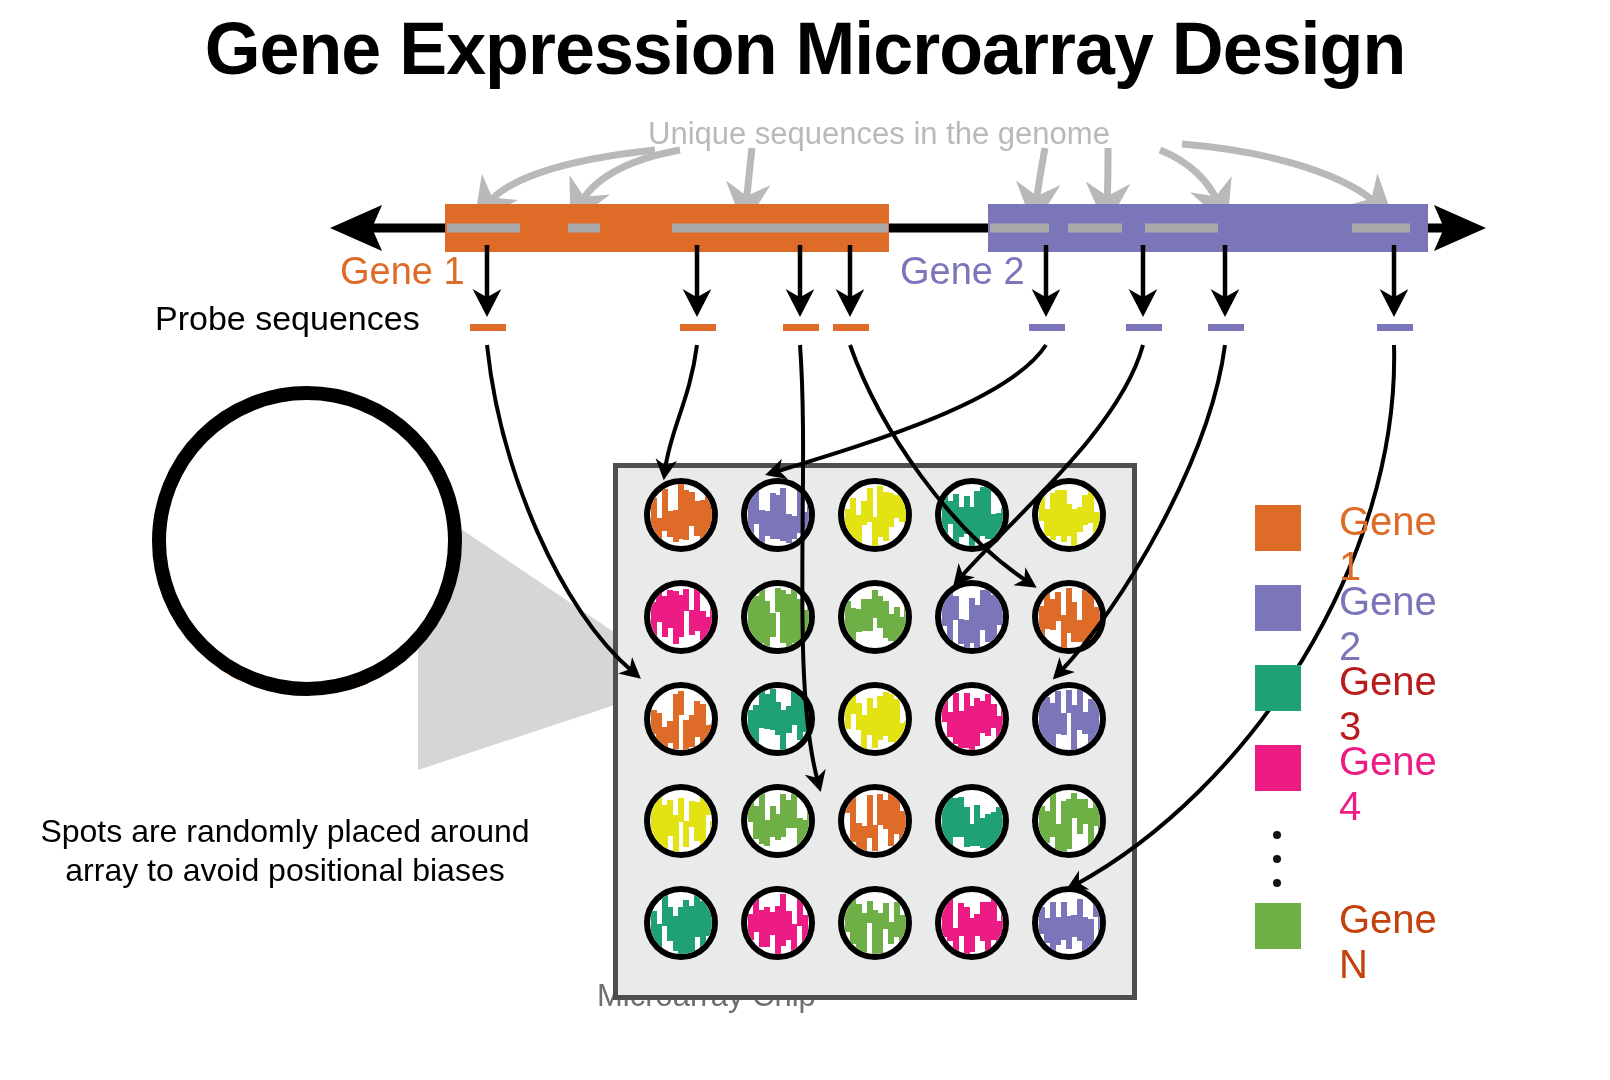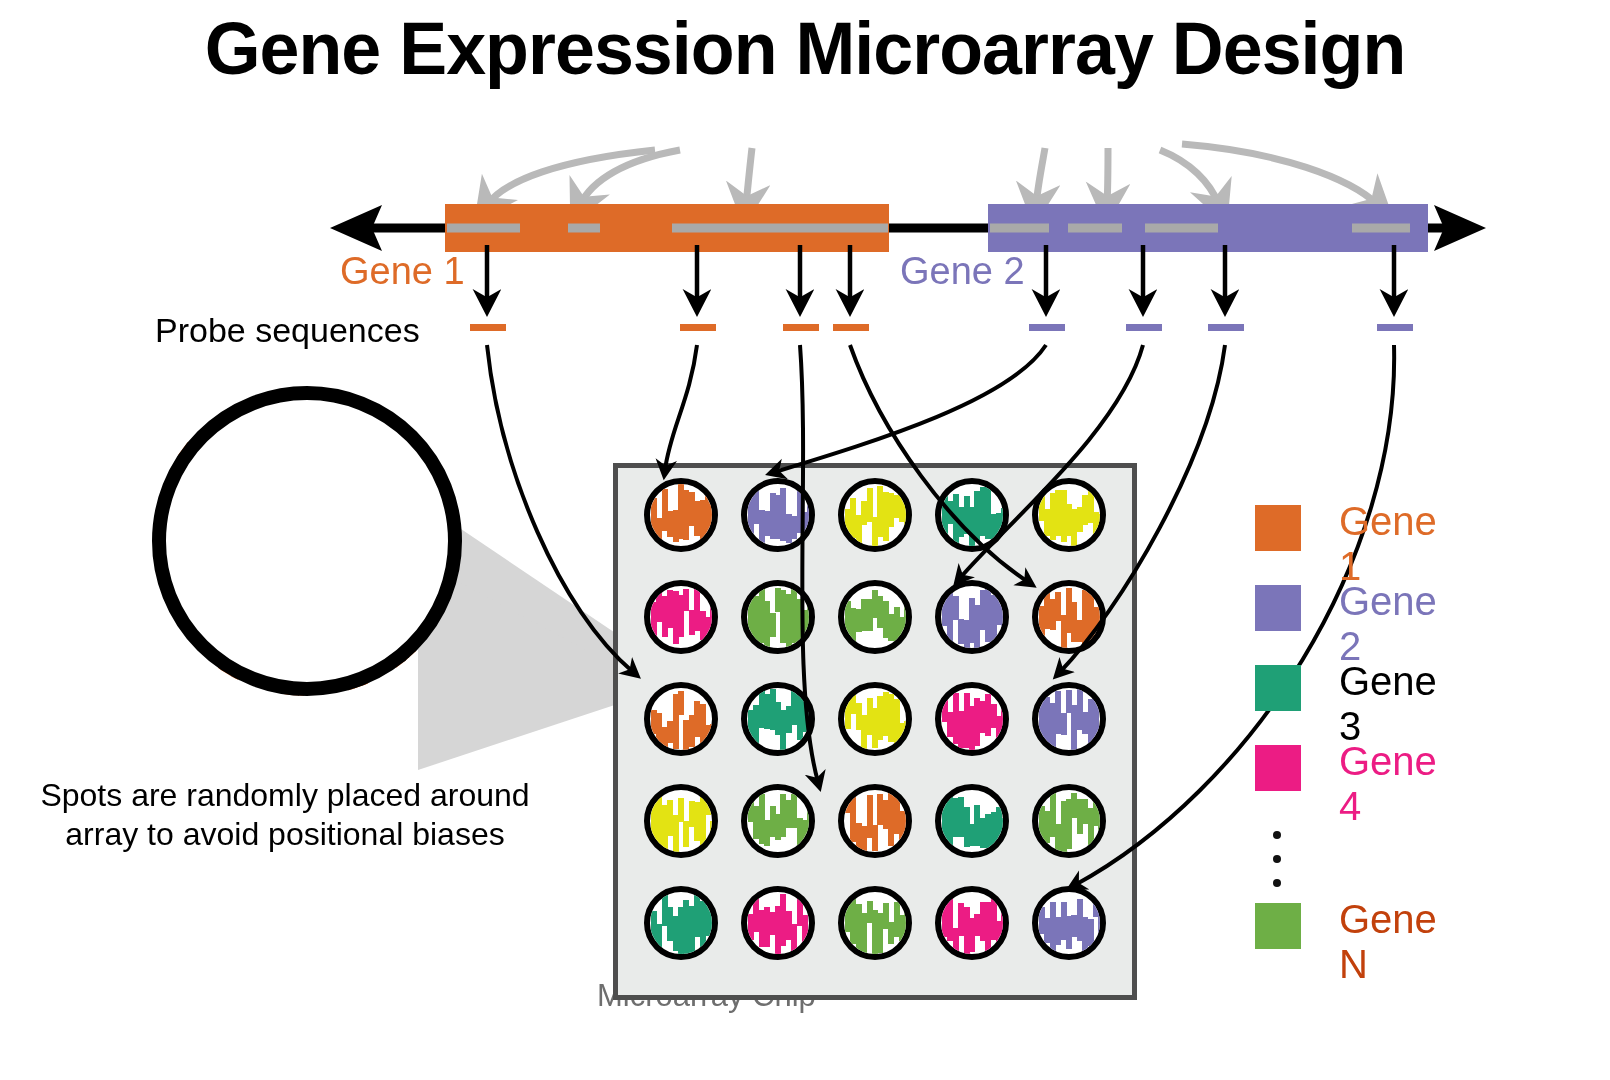--- a/index.html
+++ b/index.html
@@ -13,29 +13,29 @@
     position:absolute;left:0;top:12px;width:1610px;text-align:center;
     font-size:74px;font-weight:bold;letter-spacing:-1px;line-height:1;
     font-family:"Liberation Sans","DejaVu Sans",sans-serif;
     transform:scaleX(0.97);transform-origin:50% 50%;
   }
 
   
   #genome-label{position:absolute;left:100px;top:195px;font-size:46px;}
   #gene1-label{position:absolute;left:340px;top:250px;font-size:38px;color:#DE6B28;}
   #gene2-label{position:absolute;left:900px;top:250px;font-size:38px;color:#7B75B9;}
-  #probeseq-label{position:absolute;left:155px;top:311px;font-size:34px;}
+  #probeseq-label{position:absolute;left:155px;top:299px;font-size:34px;}
   #unique-label{position:absolute;left:648px;top:116px;font-size:31px;color:#B9B9B9;}
   #chip-label{position:absolute;left:597px;top:978px;font-size:31px;color:#6E6E6E;}
 
   
   .blurb{position:absolute;text-align:center;font-size:32px;line-height:1.22;width:560px;left:5px;}
   .blurb b{font-weight:bold;}
   #blurb1{top:700px;}
-  #blurb2{top:776px;}
+  #blurb2{top:812px;}
   #blurb3{top:925px;}
 
   
   .genebar{position:absolute;height:48px;}
   #gene1-bar{left:445px;top:204px;width:444px;background:#DE6B28;}
   #gene2-bar{left:988px;top:204px;width:440px;background:#7B75B9;}
 
   
   .probe-tick{position:absolute;height:7px;top:324px;}
 
@@ -140,20 +140,21 @@
       <div class="probe-tick" style="left: 833px; width: 36px; background: rgb(222, 107, 40);"></div>
       <div class="probe-tick" style="left: 1029px; width: 36px; background: rgb(123, 117, 185);"></div>
       <div class="probe-tick" style="left: 1126px; width: 36px; background: rgb(123, 117, 185);"></div>
       <div class="probe-tick" style="left: 1208px; width: 36px; background: rgb(123, 117, 185);"></div>
       <div class="probe-tick" style="left: 1377px; width: 36px; background: rgb(123, 117, 185);"></div>
     </div>
 
   <div id="gene1-label">Gene 1</div>
   <div id="gene2-label">Gene 2</div>
   <div id="probeseq-label">Probe sequences</div>
+  <div id="unique-label">Unique sequences in the genome</div>
   <div id="chip-label">Microarray Chip</div>
 
   <svg class="layer">
     <polygon points="418,500 700,690 418,700" fill="#D6D6D6"></polygon>
     <polygon points="418,560 660,690 418,770" fill="#D6D6D6"></polygon>
   </svg>
 
   <div id="chip">
       <div class="spot" style="left: 26px; top: 10px;">
         <i style="left: 1px; top: 14px; height: 44px; background: rgb(222, 107, 40);"></i>
@@ -578,21 +579,21 @@
       <div class="leg-row">
         <div class="leg-sw" style="background: rgb(222, 107, 40);"></div>
         <div class="leg-tx" style="color: rgb(222, 107, 40);">Gene 1</div>
       </div>
       <div class="leg-row">
         <div class="leg-sw" style="background: rgb(123, 117, 185);"></div>
         <div class="leg-tx" style="color: rgb(123, 117, 185);">Gene 2</div>
       </div>
       <div class="leg-row">
         <div class="leg-sw" style="background: rgb(31, 160, 118);"></div>
-        <div class="leg-tx" style="color: #000000;">Gene 3</div>
+        <div class="leg-tx" style="color: #b91c1c;">Gene 3</div>
       </div>
       <div class="leg-row">
         <div class="leg-sw" style="background: rgb(236, 28, 132);"></div>
         <div class="leg-tx" style="color: rgb(236, 28, 132);">Gene 4</div>
       </div>
       <div class="leg-row" style="margin-top: 78px;">
         <div class="leg-sw" style="background: rgb(110, 175, 70);"></div>
         <div class="leg-tx" style="color: #c2410c;">Gene N</div>
       </div>
       <div id="leg-dots">

